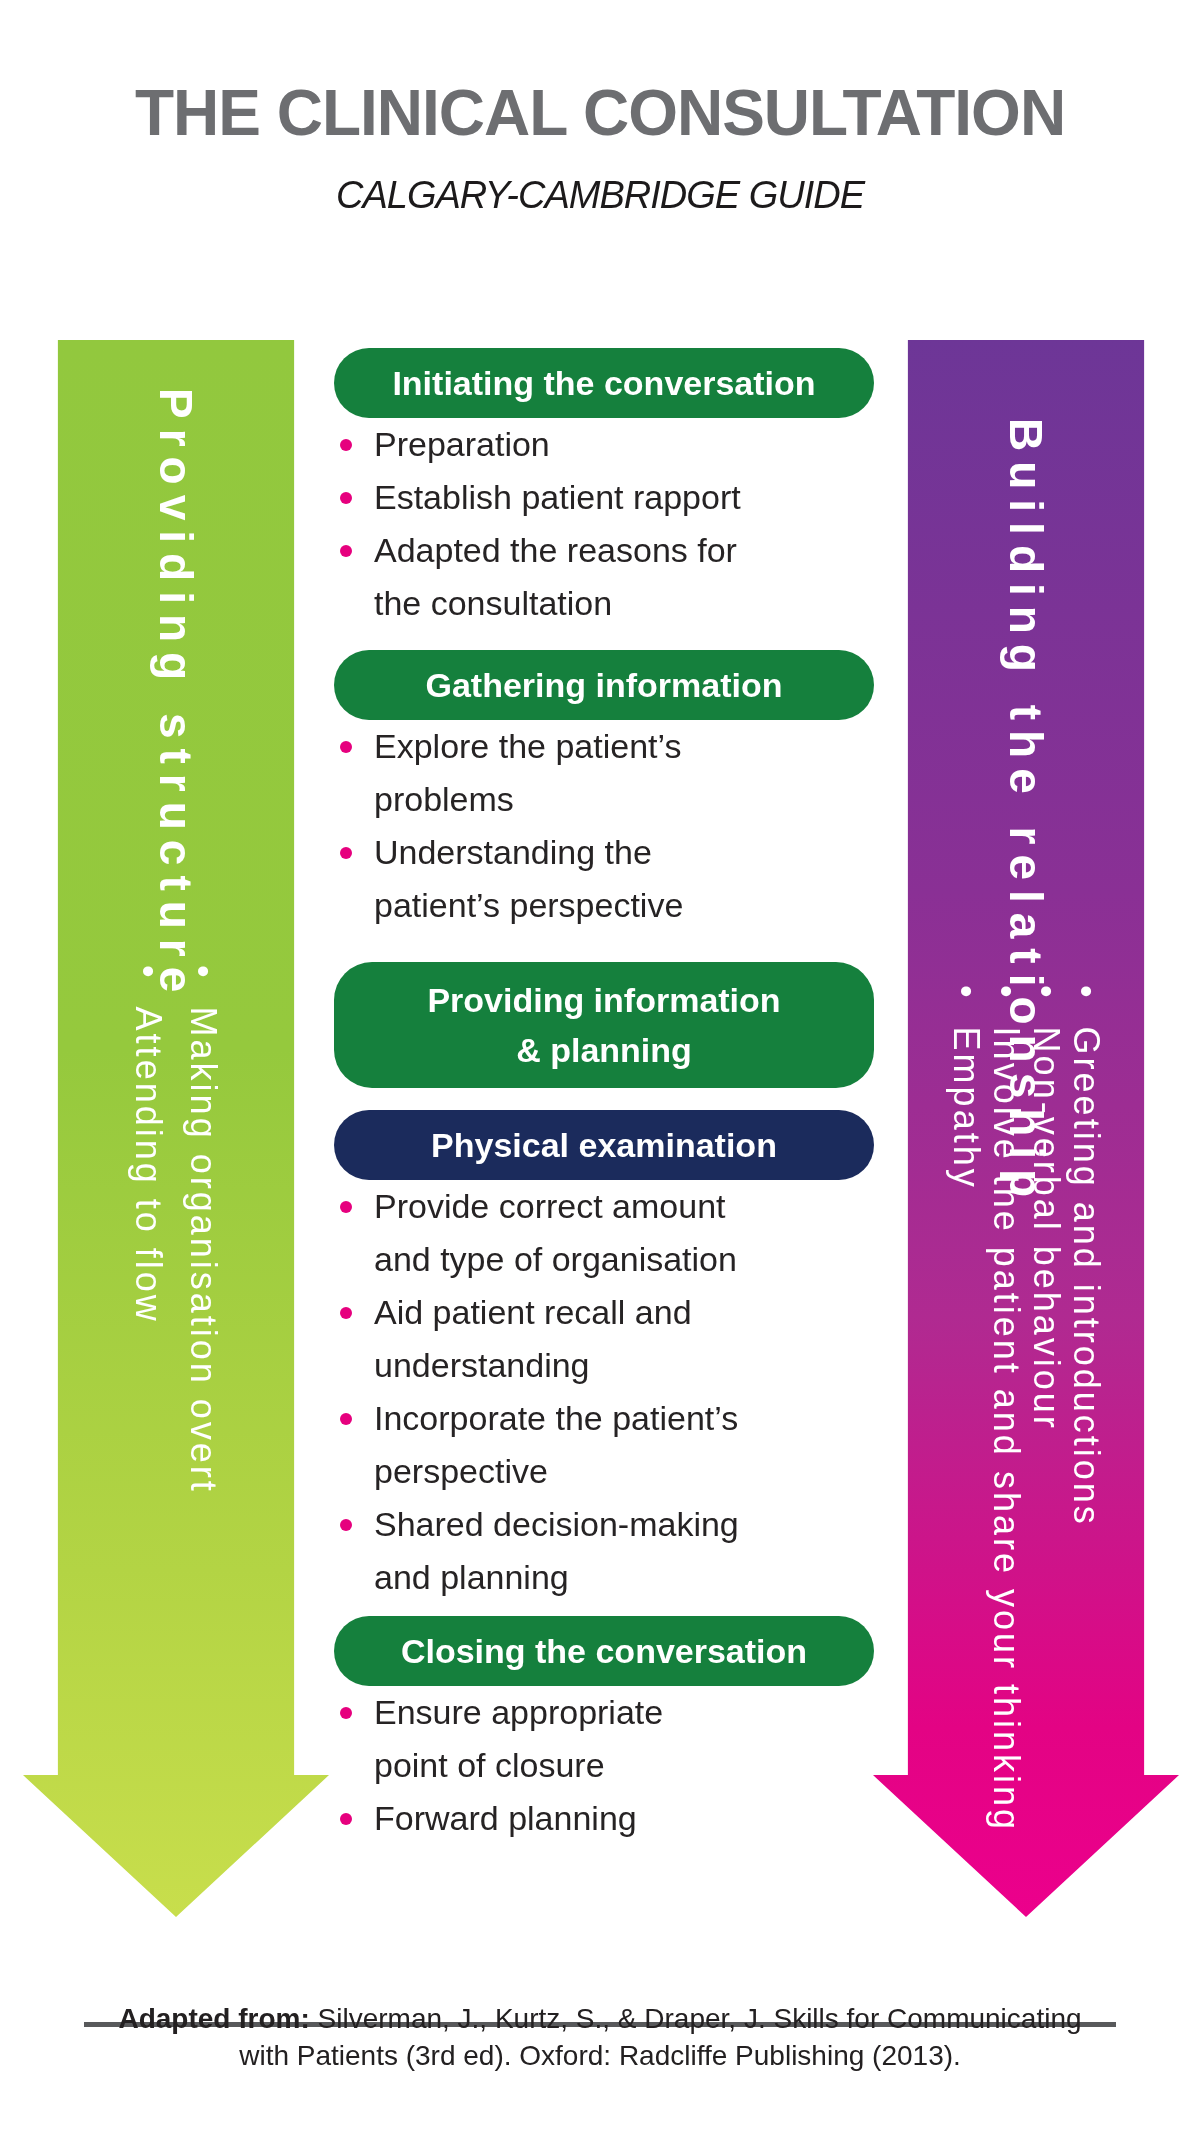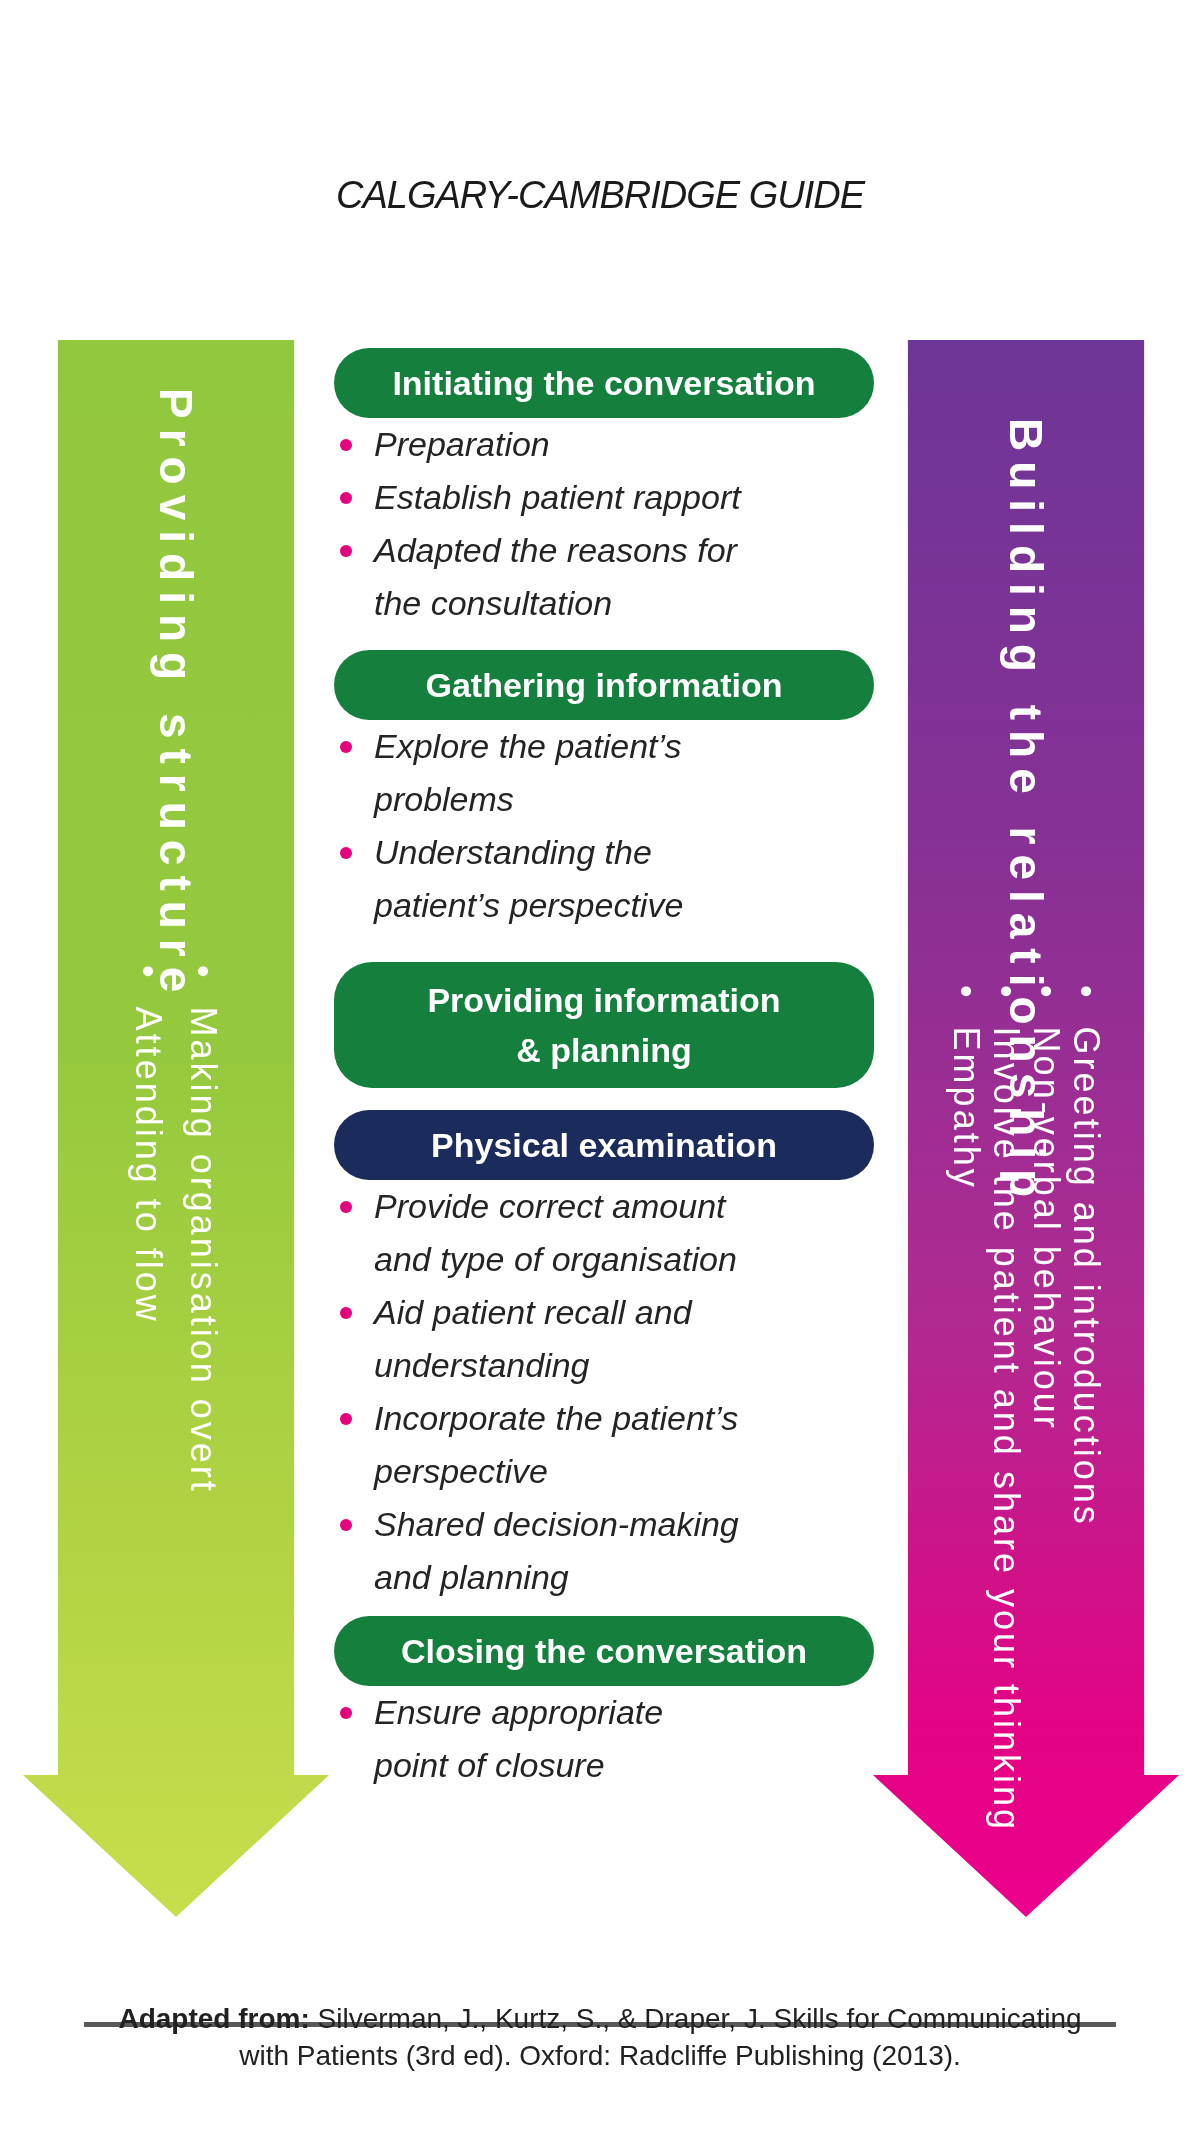--- a/index.html
+++ b/index.html
@@ -48,21 +48,21 @@
   .centre{position:absolute;left:334px;top:348px;width:540px;}
   .pill{
     min-height:70px;border-radius:38px;background:#15803d;
     display:flex;align-items:center;justify-content:center;text-align:center;
     color:#ffffff;font-weight:bold;font-size:34px;line-height:50px;
   }
   .pill.navy{background:#1b2b5c;}
   .pill .pill-text{display:block;}
   .pill.two-line{min-height:126px;}
   .pill.two-line .pill-text{max-width:360px;}
-  ul.blist{list-style:none;margin:0;padding:0;font-style:italic;}
+  ul.blist{list-style:none;margin:0;padding:0;}
   ul.blist li{
     position:relative;padding-left:40px;
     font-size:34px;line-height:53px;color:#262324;
   }
   ul.blist li::before{
     content:"";position:absolute;left:6px;top:21px;width:12px;height:12px;
     border-radius:50%;background:#e6007e;
   }
   .blist.w1 li{max-width:380px;}
   .blist.w2 li{max-width:380px;}
@@ -82,20 +82,21 @@
     position:absolute;top:2000px;left:50%;transform:translateX(-50%);
     width:1010px;text-align:center;font-size:28px;line-height:37px;color:#232021;
   }
   .footer-text .bold{font-weight:bold;}
 </style>
 </head>
 <body>
 
 <div class="canvas">
 
+  <div class="main-title">THE CLINICAL CONSULTATION</div>
   <div class="sub-title">CALGARY-CAMBRIDGE GUIDE</div>
 
   <div class="arrow left">
     <div class="arrow-title">Providing structure</div>
     <div class="arrow-bullets">
       <div>Making organisation overt</div>
       <div>Attending to flow</div>
     </div>
   </div>
 
@@ -140,20 +141,21 @@
       <li>Aid patient recall and understanding</li>
       <li>Incorporate the patient’s perspective</li>
       <li>Shared decision-making and planning</li>
     </ul>
 
     <div class="pill mtp5">
       <span class="pill-text">Closing the conversation</span>
     </div>
     <ul class="blist w4 mtl5">
       <li>Ensure appropriate point of closure</li>
+      <li>Forward planning</li>
     </ul>
 
   </div>
 
   <div class="footer-rule"></div>
   <div class="footer-text">
     <span class="bold">Adapted from:</span><span> Silverman, J., Kurtz, S., &amp; Draper, J. Skills for Communicating with Patients (3rd ed). Oxford: Radcliffe Publishing (2013).</span>
   </div>
 
 </div>

